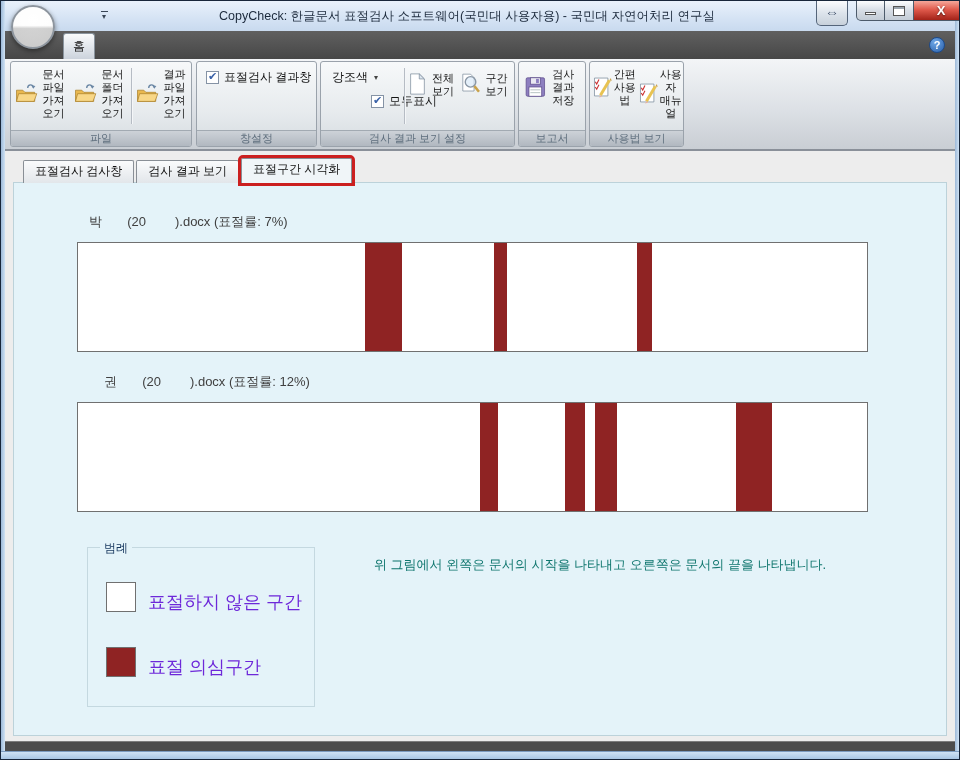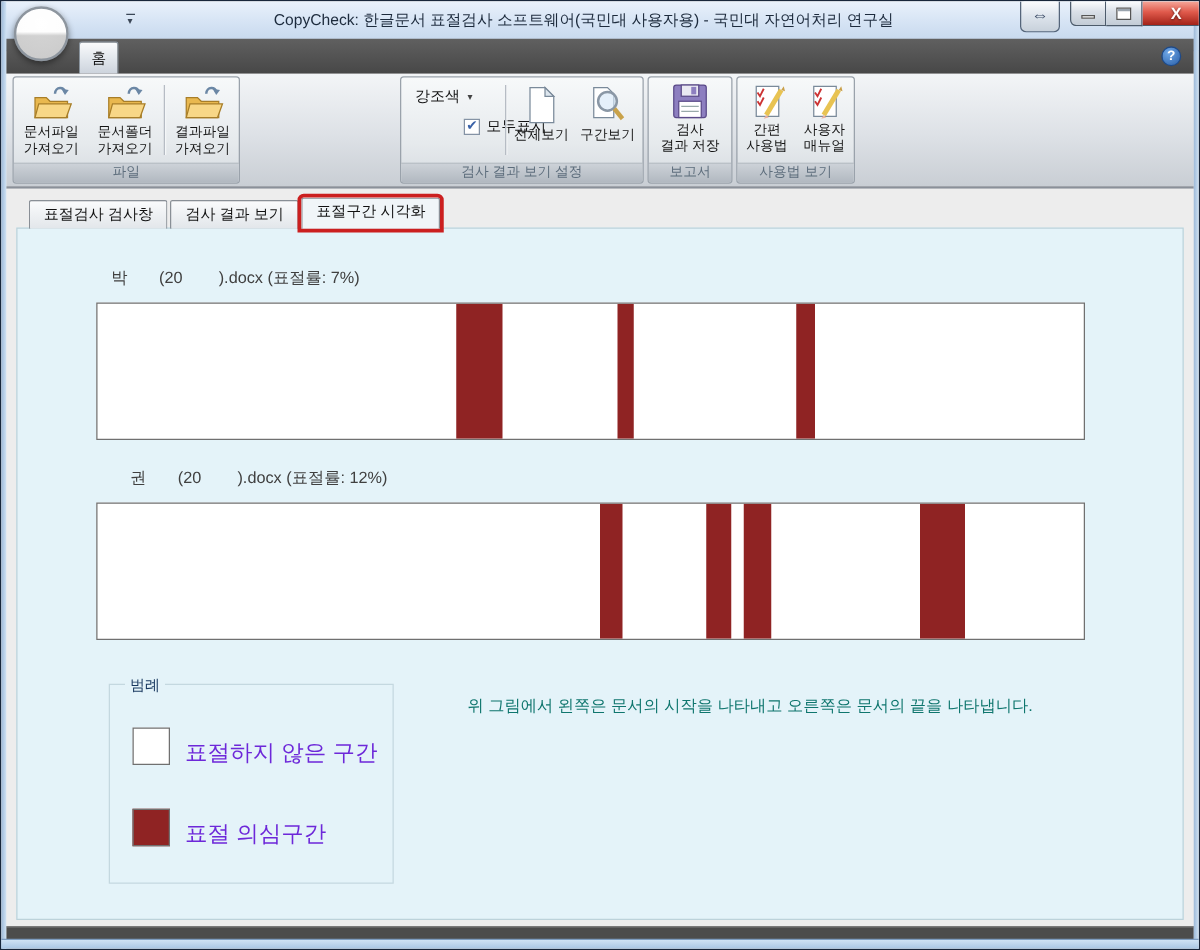--- a/index.html
+++ b/index.html
@@ -61,21 +61,21 @@
   .ribbon { position:absolute; left:4px; right:4px; top:58px; height:92px;
             background:linear-gradient(#f3f5f7,#dde1e6 55%,#c9ced4);
             border-bottom:2px solid #8a9099; }
   .rgroup { position:absolute; top:2px; height:86px; border:1px solid #9aa2ab; border-radius:3px;
             background:linear-gradient(180deg,#f7f9fa,#e6eaed 62%,#d6dbe0);
             display:flex; flex-direction:column; }
   .rgroup-body { flex:1; position:relative; }
   .rgroup-label { height:16px; background:linear-gradient(#cdd2d8,#b1b8c0);
                   border-top:1px solid #a2aab2; border-radius:0 0 2px 2px;
                   font-size:11px; color:#5d6d7c; text-align:center; line-height:15px; }
-  .big-btn { position:absolute; top:4px; width:56px; display:flex; flex-direction:column;
+  .big-btn { position:absolute; top:4px; width:56px; display:flex; flex-direction:row;
              align-items:center; cursor:pointer;justify-content:space-between; }
   .big-btn .lbl { font-size:11px; line-height:13px; text-align:center; color:#141414;
                   white-space:pre-line; margin-top:2px; }
   .cb-row { position:absolute; display:flex; align-items:center; gap:5px; cursor:pointer; }
   .cb-box { width:13px; height:13px; background:#fff; border:1px solid #8593a5; position:relative; }
   .cb-box.checked::after { content:"\2714"; position:absolute; left:1px; top:-2px;
                            font-size:11px; color:#3a62a8; }
   .cb-lbl { font-size:12px; color:#141414; }
   .dd-row { position:absolute; display:flex; align-items:center; gap:6px; cursor:pointer;
             font-size:12px; color:#141414; }
@@ -175,20 +175,29 @@
             <path d="M21 9 C21 3 29 3 29 8" fill="none" stroke="#6b87a5" stroke-width="2"></path>
             <path d="M29 10 L26 5 L32 6 Z" fill="#6b87a5"></path>
           </svg>
           <span class="lbl">결과파일
 가져오기</span>
         </div>
       </div>
       <div class="rgroup-label">파일</div>
     </div>
 
+    <div class="rgroup" style="left:191px; width:121px;">
+      <div class="rgroup-body">
+        <div class="cb-row" style="left:9px; top:7px;">
+          <span class="cb-box checked"></span>
+          <span class="cb-lbl">표절검사 결과창</span>
+        </div>
+      </div>
+      <div class="rgroup-label">창설정</div>
+    </div>
 
     <div class="rgroup" style="left:315px; width:195px;">
       <div class="rgroup-body">
         <div class="dd-row" style="left:11px; top:7px;">
           <span>강조색</span>
           <span class="dd-arrow">▾</span>
         </div>
         <div class="cb-row" style="left:9px; top:31px;margin-left:41px;">
           <span class="cb-box checked"></span>
           <span class="cb-lbl">모두표시</span>

